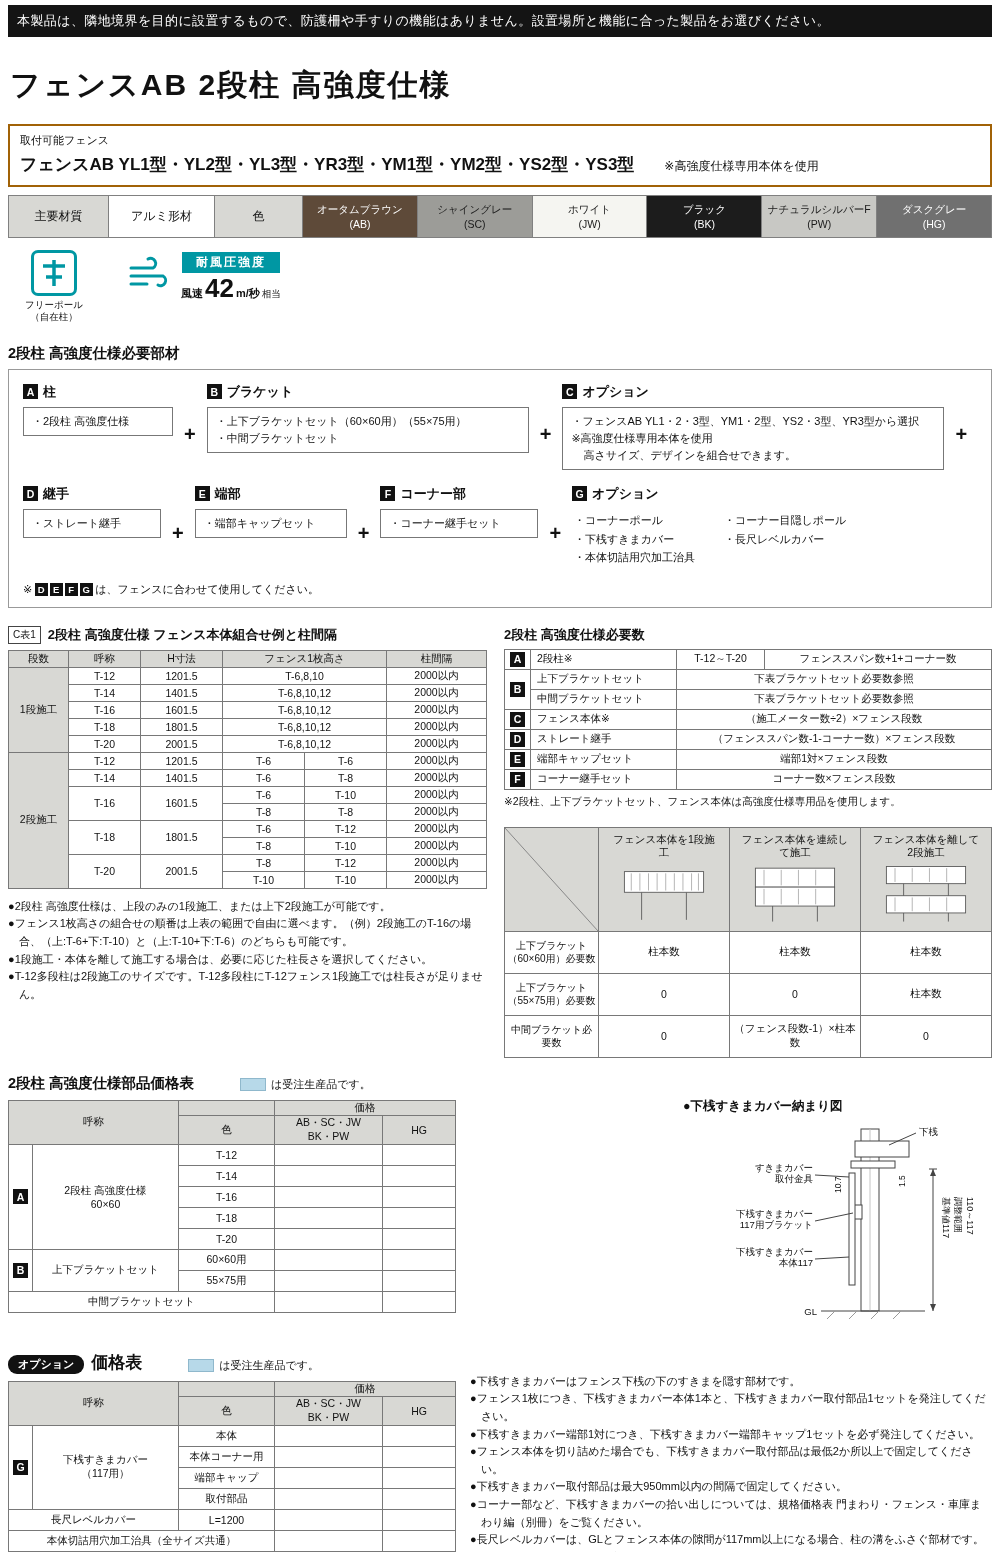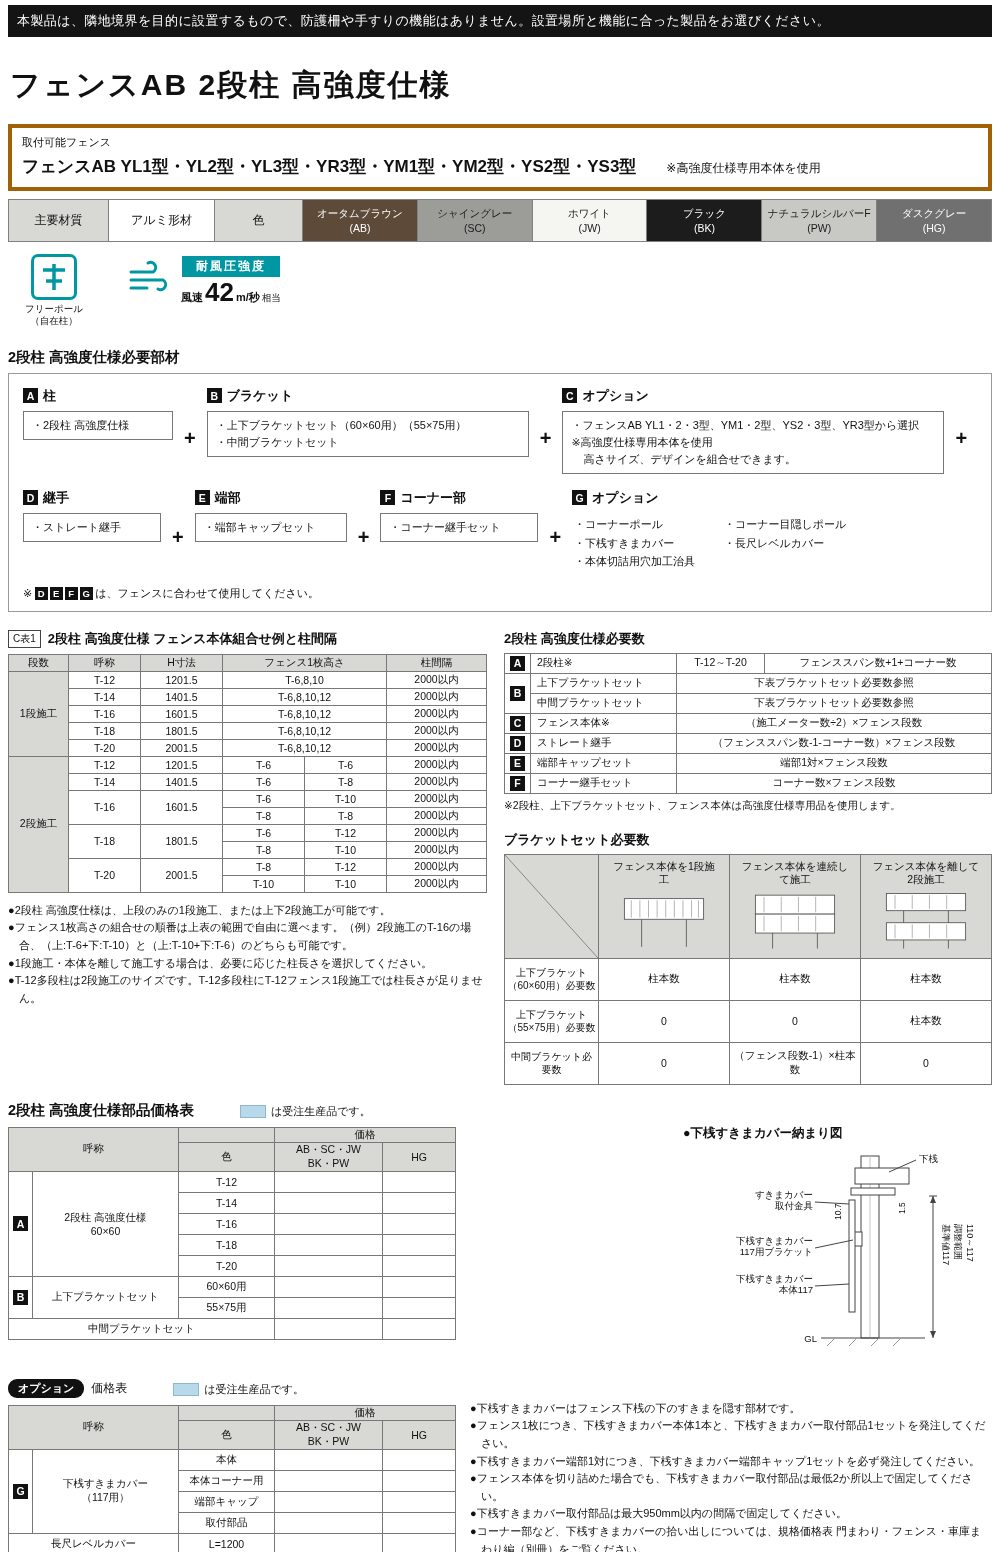--- a/index.html
+++ b/index.html
@@ -4,21 +4,21 @@
 <style>
 *{margin:0;padding:0;box-sizing:border-box;}
 html,body{background:#fff;}
 body{width:1000px;height:1552px;overflow:hidden;font-family:"Liberation Sans","DejaVu Sans",sans-serif;color:#111;}
 .page{padding:5px 8px 0;}
 
 .notice{background:#141414;color:#fff;font-size:13px;padding:7px 9px;margin-bottom:28px;letter-spacing:.4px;}
 
 .title{font-size:30px;font-weight:bold;letter-spacing:2px;margin:0 2px 18px;}
 
-.compat{border:4px solid #a16207;padding:7px 10px 9px;margin-bottom:8px;}
+.compat{border:2px solid #a16207;padding:7px 10px 9px;margin-bottom:8px;}
 .compat-label{font-size:11px;margin-bottom:5px;}
 .compat-row{display:flex;align-items:baseline;gap:30px;}
 .compat-models{font-size:17px;font-weight:bold;}
 .compat-note{font-size:12px;}
 
 .mat-table{width:100%;border-collapse:collapse;table-layout:fixed;margin-bottom:12px;}
 .mat-table td{border:1px solid #808080;height:42px;text-align:center;vertical-align:middle;font-size:12px;}
 .mat-table .hd{background:#d8d8d4;}
 .mat-table .swatch{font-size:10.5px;line-height:1.35;}
 
@@ -85,21 +85,21 @@
 .pt th{background:#d8d8d4;font-weight:normal;}
 .pt td{height:21px;background:#fff;}
 .row-b{display:flex;justify-content:space-between;align-items:flex-start;margin-top:16px;}
 .row-b-left{width:448px;}
 .diagram-block{width:305px;margin-right:4px;margin-top:24px;}
 .diagram-title{font-size:12.5px;font-weight:bold;margin-bottom:2px;}
 .row-c{display:flex;gap:14px;margin-top:18px;}
 .row-c-left{width:448px;}
 .row-c-right{flex:1;margin-top:22px;}
 .opt-tag{background:#111;color:#fff;font-size:11px;font-weight:bold;border-radius:9px;padding:2px 10px;display:inline-block;margin-right:7px;}
-.p2head-title{font-size:12px;font-weight:normal;display:inline-block;}
+.p2head-title{font-size:17px;font-weight:bold;display:inline-block;}
 </style>
 </head>
 <body>
 
 <div class="page">
 
   <div class="notice">本製品は、隣地境界を目的に設置するもので、防護柵や手すりの機能はありません。設置場所と機能に合った製品をお選びください。</div>
 
   <h1 class="title">フェンスAB 2段柱 高強度仕様</h1>
 
@@ -445,21 +445,20 @@
         </tr>
         <tr>
           <td><span class="chip">F</span></td>
           <td class="lname">コーナー継手セット</td>
           <td colspan="2">コーナー数×フェンス段数</td>
         </tr>
       </tbody>
         </table>
       <div class="t2-note">※2段柱、上下ブラケットセット、フェンス本体は高強度仕様専用品を使用します。</div>
 
-      <div class="sec-head2">ブラケットセット必要数</div>
       <table class="data t3" style="width:488px">
         <colgroup>
             <col style="width:94px">
             <col style="width:131px">
             <col style="width:131px">
             <col>
           </colgroup>
         <tbody>
             <tr>
           <th class="diag-cell" style="height:104px">

